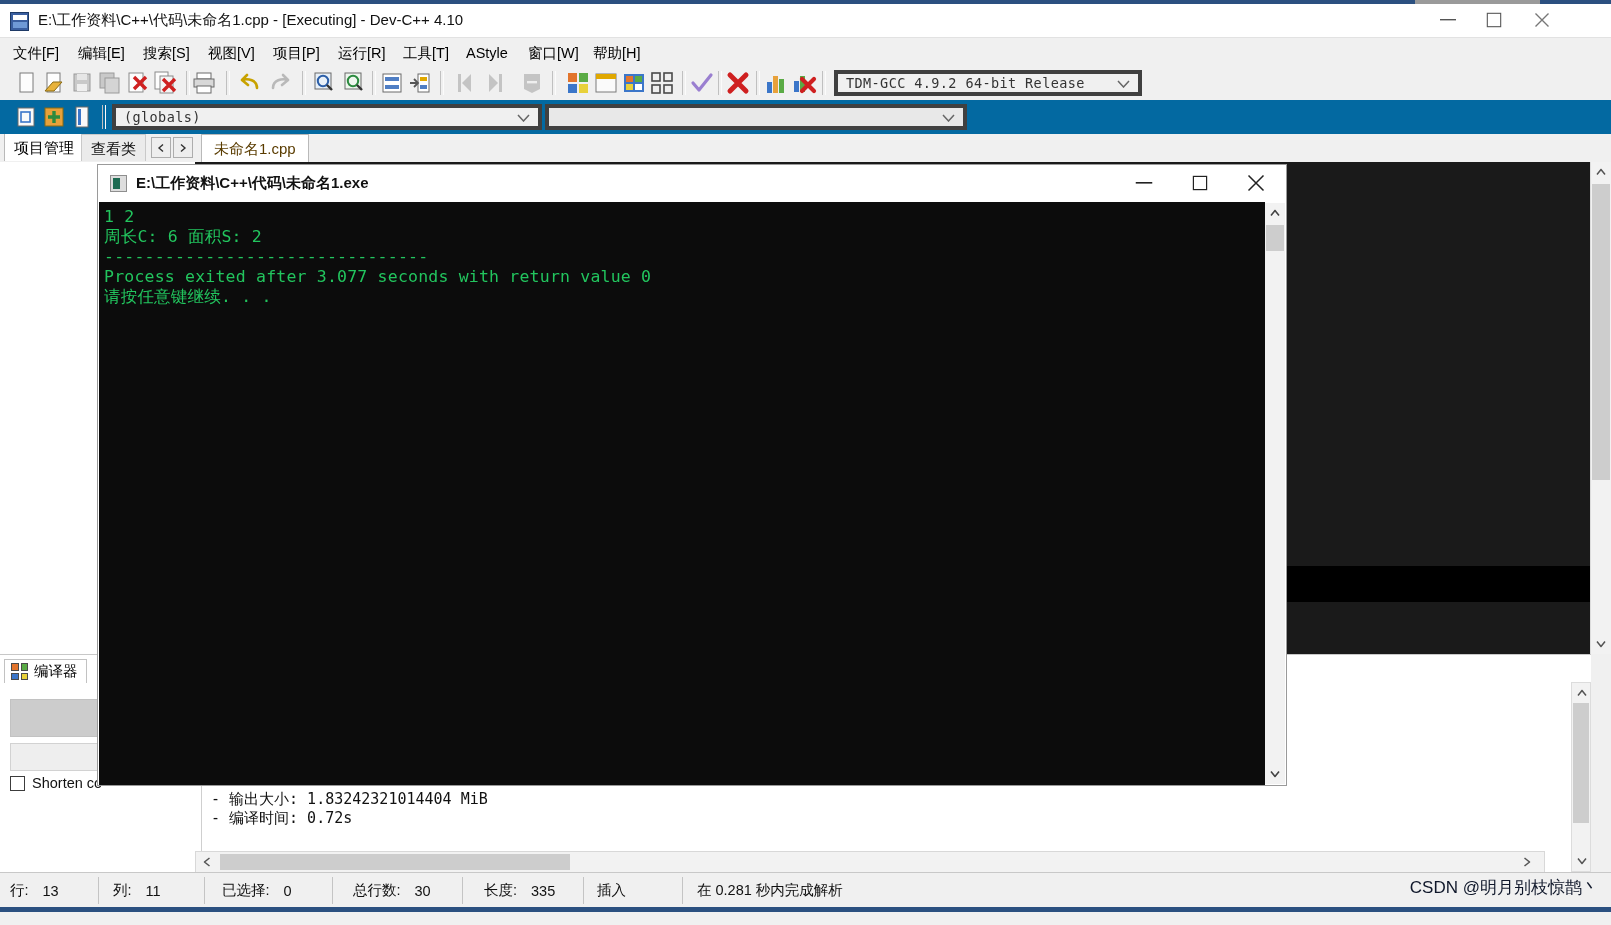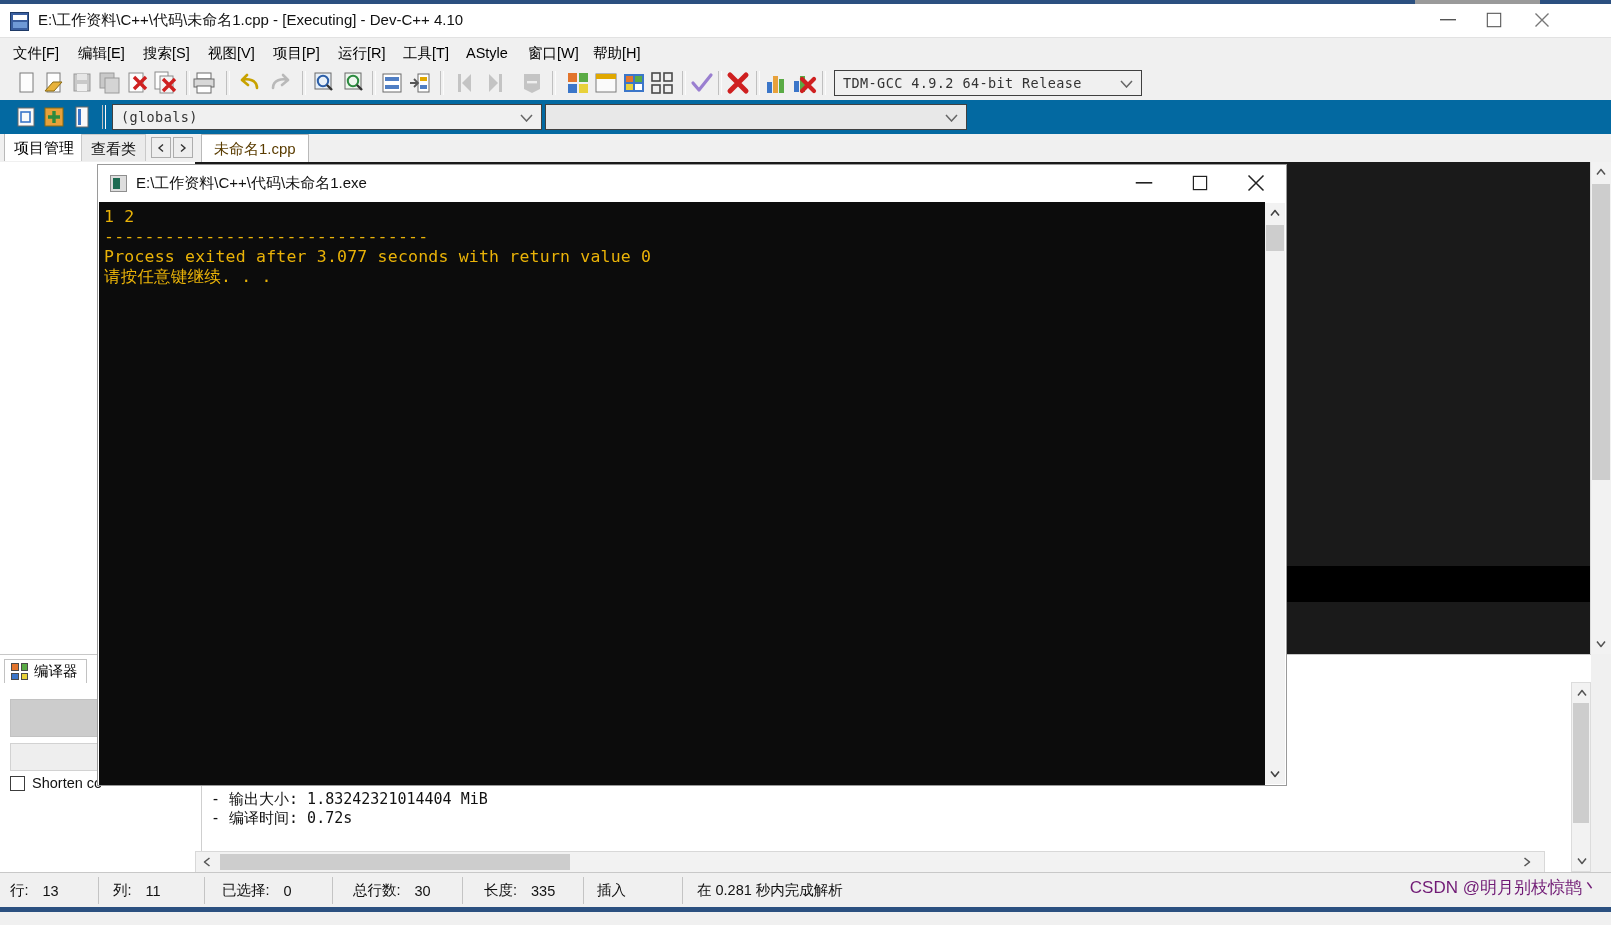--- a/index.html
+++ b/index.html
@@ -35,21 +35,21 @@
   .menubar { position:absolute; top:36px; left:0; width:1611px; height:26px; background:#f0f0f0; }
   .menuitem { position:absolute; top:2px; height:22px; line-height:22px; font-size:14.5px; color:#000;
               padding:0 7px; white-space:nowrap; cursor:default; }
 
   
   .toolbar1 { position:absolute; top:62px; left:0; width:1611px; height:34px; background:#f0f0f0;
               border-bottom:1px solid #d6d6d6; }
   .tbtn { position:absolute; top:3px; width:28px; height:28px; }
   .tbsep { position:absolute; top:5px; width:2px; height:24px;
            border-left:1px solid #c0c0c0; border-right:1px solid #fbfbfb; }
-  .combo { position:absolute; background:#f0f0f0; border:1px solid #404040; box-sizing:border-box;text-decoration:underline; }
+  .combo { position:absolute; background:#f0f0f0; border:4px solid #404040; box-sizing:border-box;text-decoration:underline; }
   .combo .cval { position:absolute; left:8px; top:50%; transform:translateY(-50%);
                  font-family:"DejaVu Sans Mono","Liberation Mono",monospace; font-size:13.5px; color:#333;
                  letter-spacing:0.4px; white-space:nowrap; }
   .combo .carrow { position:absolute; right:8px; top:50%; transform:translateY(-50%); }
 
   
   .toolbar2 { position:absolute; top:96px; left:0; width:1611px; height:34px; background:#0369a1;
               border-bottom:1px solid #d6d6d6; }
 
   
@@ -113,38 +113,38 @@
   
   .statusbar { position:absolute; top:868px; left:0; width:1611px; height:36px; background:#f0f0f0;
                border-top:1px solid #c8c8c8; }
   .sb-cell { position:absolute; top:0px; height:35px; display:flex; align-items:center;
              font-size:14.5px; color:#111; white-space:nowrap; }
   .sb-div { position:absolute; top:4px; width:1px; height:27px; background:#c4c4c4; }
   .sb-val { margin-left:14px; }
   .sb-bottomline { position:absolute; top:903px; left:0; width:1611px; height:5px; background:#2b5080; }
 
   
-  .watermark { position:absolute; top:872px; right:12px; font-size:17px; color:#701a75; white-space:nowrap; }
+  .watermark { position:absolute; top:872px; right:12px; font-size:17px; color:#0f172a; white-space:nowrap; }
 
   
   .console { position:absolute; top:164px; left:97px; width:1190px; height:622px;
              background:#ffffff; border:1px solid #9a9a9a; box-sizing:border-box;
              box-shadow: 0 0 0 0 rgba(0,0,0,0); }
-  .con-title { position:absolute; top:0; left:0; width:1188px; height:37px; background:#ffffff; }
+  .con-title { position:absolute; top:0; left:0; width:1188px; height:37px; background:#ffffff;font-weight:bold; }
   .con-icon { position:absolute; left:12px; top:10px; width:17px; height:17px; background:#dddddd;
               border:1px solid #8e8e8e; box-sizing:border-box; }
   .con-icon::after { content:""; position:absolute; left:2px; top:2px; width:7px; height:11px; background:#1e6b52; }
   .con-title-text { position:absolute; left:38px; top:9px; font-size:15px; color:#111; white-space:nowrap; }
   .cwbtn { position:absolute; top:0; width:56px; height:36px; }
   .cwbtn svg { position:absolute; left:50%; top:50%; transform:translate(-50%,-50%); }
   .cw-min { right:114px; } .cw-max { right:58px; } .cw-close { right:2px; }
   .con-body { position:absolute; top:37px; left:1px; width:1166px; height:583px; background:#0c0c0c;
               overflow:hidden; }
   .con-line { font-family:"DejaVu Sans Mono","Liberation Mono",monospace; font-size:16.5px;
-              color:#eab308; white-space:pre; line-height:20px; letter-spacing:0.2px; }
+              color:#22c55e; white-space:pre; line-height:20px; letter-spacing:0.2px; }
   .con-text { position:absolute; left:5px; top:5px; }
   .con-scroll { position:absolute; top:38px; right:1px; width:20px; height:581px; background:#f2f2f2; }
   .cs-arrow { position:absolute; left:0; width:20px; height:20px; }
   .cs-arrow svg { position:absolute; left:50%; top:50%; transform:translate(-50%,-50%); }
   .cs-thumb { position:absolute; left:1px; top:22px; width:18px; height:26px; background:#cdcdcd; }
 </style>
 </head>
 <body>
 
 <div id="root">
@@ -566,20 +566,21 @@
       <div class="cwbtn cw-close">
         <svg width="17" height="17">
             <path d="M1 1 L16 16 M16 1 L1 16" stroke="#222" stroke-width="1.5" fill="none"></path>
           </svg>
       </div>
     </div>
 
     <div class="con-body">
       <div class="con-text">
         <div class="con-line">1 2</div>
+        <div class="con-line">周长C: 6 面积S: 2</div>
         <div class="con-line"></div>
         <div class="con-line">--------------------------------</div>
         <div class="con-line">Process exited after 3.077 seconds with return value 0</div>
         <div class="con-line">请按任意键继续. . .</div>
       </div>
     </div>
 
     <div class="con-scroll">
       <div class="cs-arrow" style="top:0;">
         <svg width="10" height="7">

